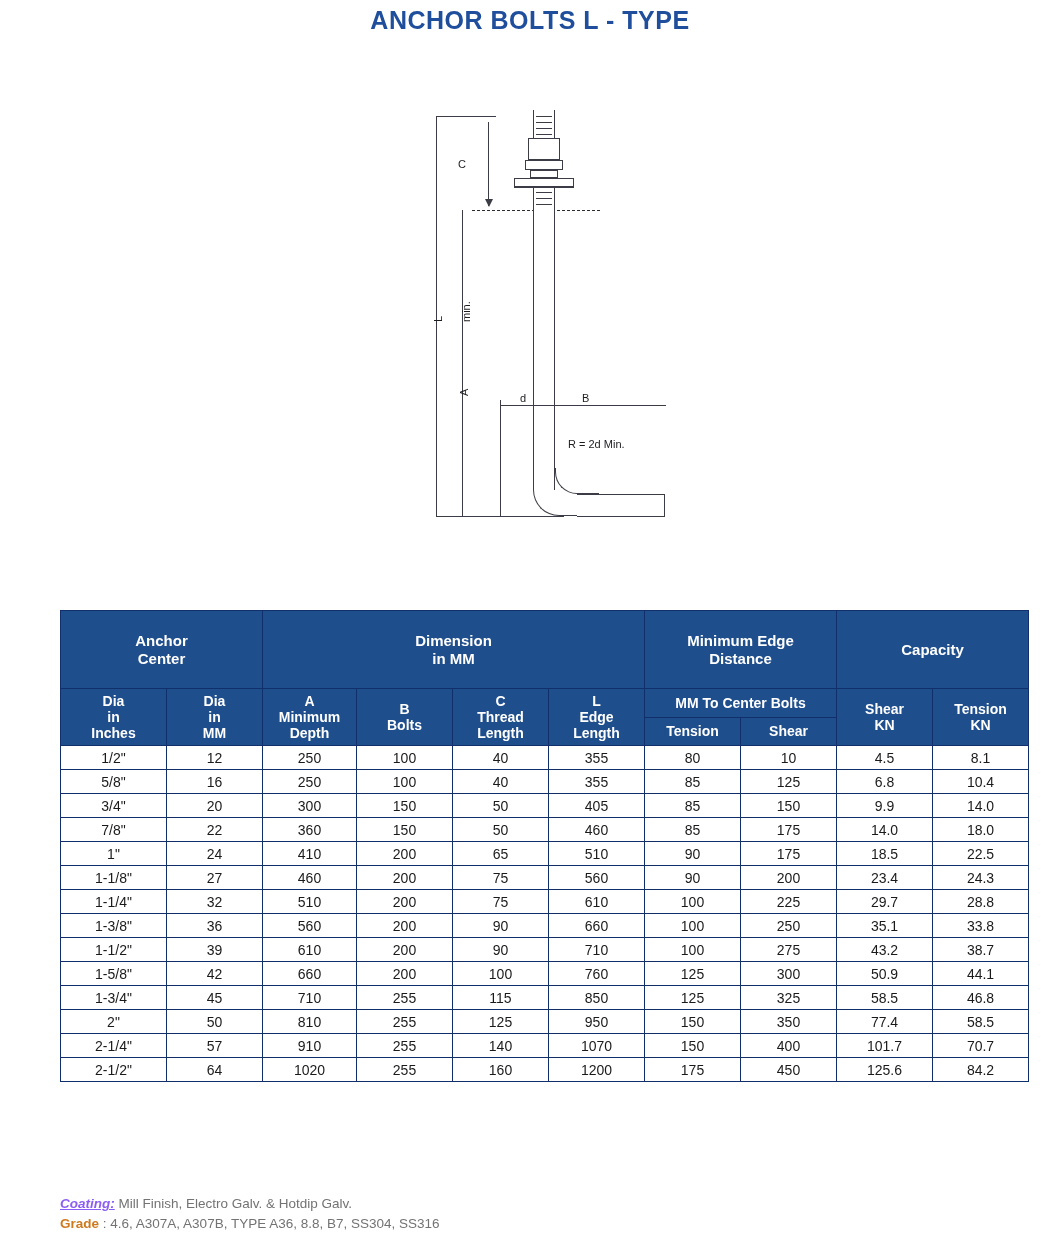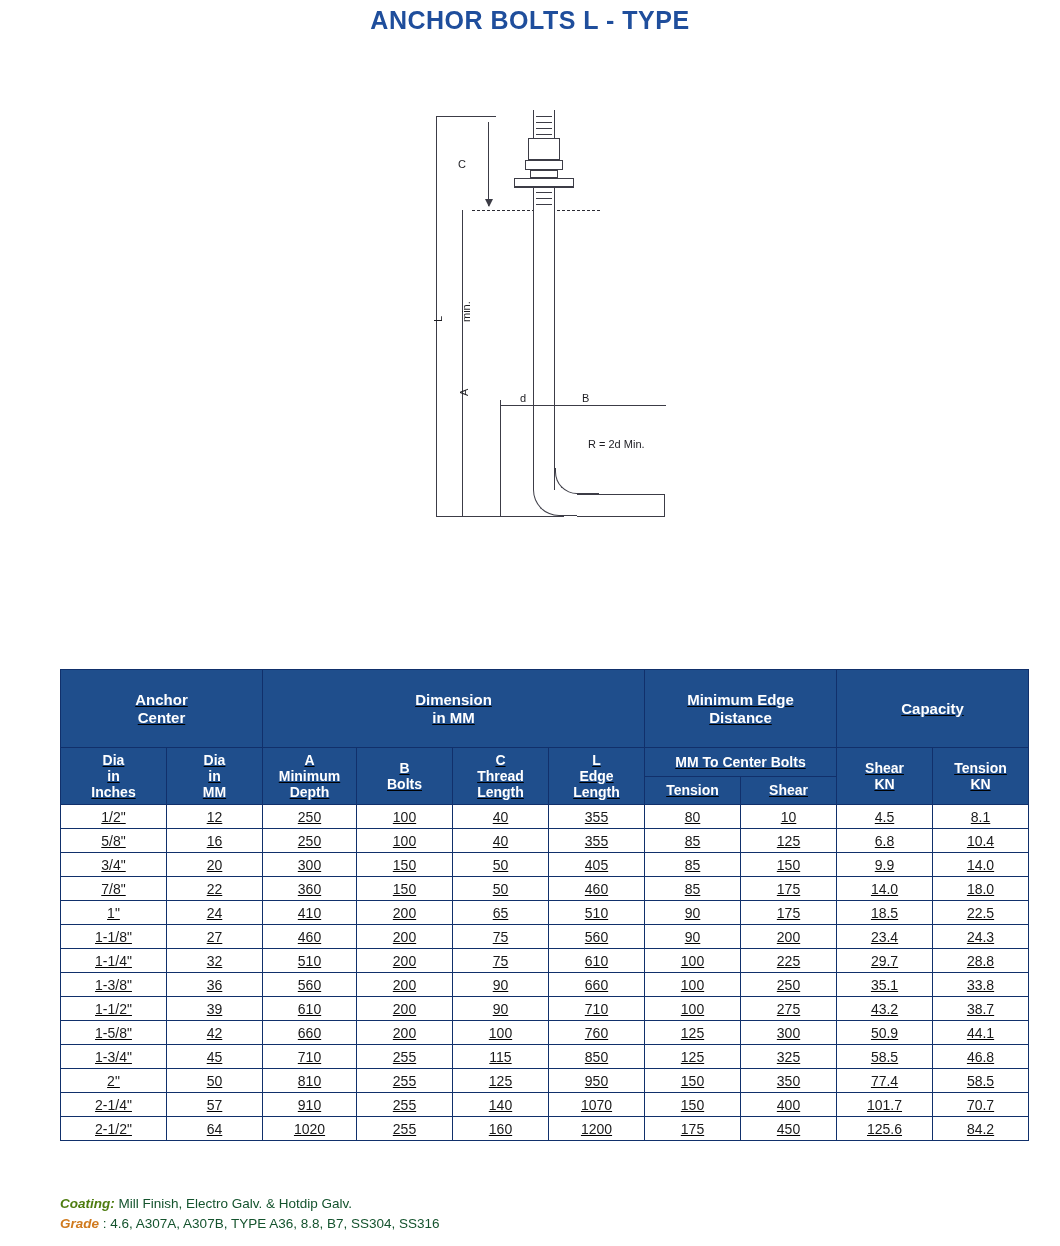--- a/index.html
+++ b/index.html
@@ -66,23 +66,22 @@
     position: absolute;
     left: -3.5px; bottom: -1px;
     border-left: 4px solid transparent;
     border-right: 4px solid transparent;
     border-top: 8px solid #3c3c46;
   }
 
   
   .tbl-wrap {
     position: absolute;
-    left: 60px; top: 669px;
+    left: 60px; top: 610px;
     width: 968px;
-    text-decoration: underline;
   }
   table.spec {
     border-collapse: collapse;
     width: 968px;
     table-layout: fixed;
   }
   table.spec th, table.spec td {
     border: 1px solid #11306b;
     text-align: center;
     vertical-align: middle;
@@ -118,23 +117,23 @@
   .col-sh { width: 96px; }
   .col-tn { width: 96px; }
 
   .notes {
     position: absolute;
     left: 60px; top: 1194px;
     font-size: 13.5px;
     line-height: 1.5;
     color: #1a1a1a;
   }
-  .notes .k { color: #4d7c0f; font-style: italic; font-weight: bold; }
-  .notes .k2 { color: #d07a1e; font-weight: bold; font-style: italic;}
-  .notes .v { color: #14532d; }
+  .notes .k { color: #8b5cf6; font-style: italic; font-weight: bold; text-decoration: underline; }
+  .notes .k2 { color: #d07a1e; font-weight: bold; }
+  .notes .v { color: #737373; }
 </style>
 </head>
 <body>
 
 <div class="page">
 
   <div class="title">ANCHOR BOLTS L - TYPE</div>
 
   <div class="drawing">
 
@@ -173,21 +172,21 @@
     <div style="position:absolute; left:155px; top:368px; width:44px; height:26px; border-left:1px solid #3c3c46; border-bottom:1px solid #3c3c46; border-bottom-left-radius:22px; box-sizing:border-box;"></div>
     <div class="ln h1" style="left:177px; top:394px; width:88px;"></div>
     <div class="ln h1" style="left:177px; top:416px; width:88px;"></div>
     <div class="ln v1" style="left:264px; top:394px; height:22px;"></div>
 
     <div class="ln v1" style="left:100px; top:300px; height:116px;"></div>
     <div class="ln h1" style="left:100px; top:305px; width:166px;"></div>
     <span class="lbl" style="left:120px; top:292px;">d</span>
     <span class="lbl" style="left:182px; top:292px;">B</span>
 
-    <span class="lbl" style="left:188px; top:338px;">R = 2d Min.</span>
+    <span class="lbl" style="left:168px; top:338px;">R = 2d Min.</span>
     <div class="ln h1" style="left:264px; top:305px; width:2px;"></div>
   </div>
 
   <div class="tbl-wrap">
     <table class="spec">
       <colgroup>
         <col class="col-dia-in">
           <col class="col-dia-mm">
         <col class="col-a">
           <col class="col-b">

